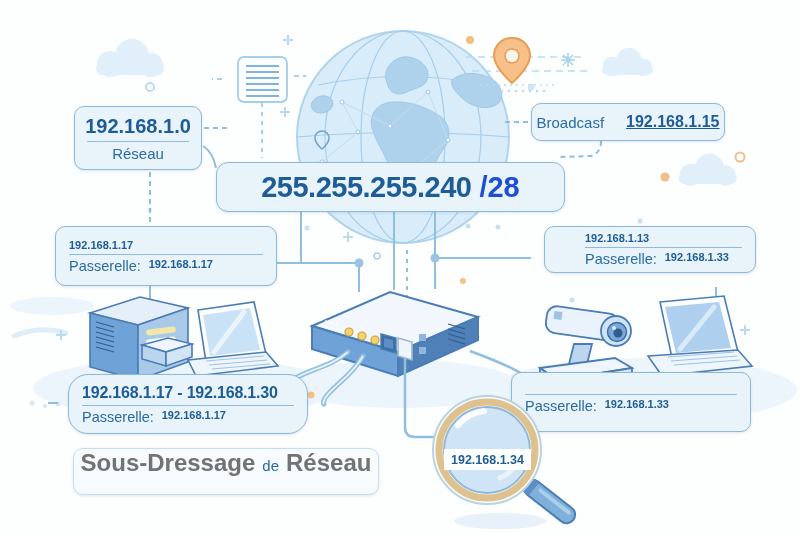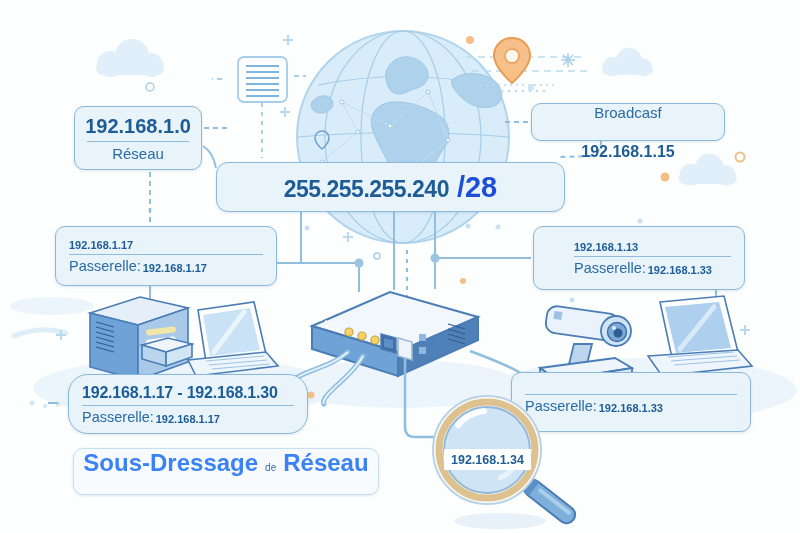--- a/index.html
+++ b/index.html
@@ -12,43 +12,43 @@
          border-radius:10px; box-shadow:0 1px 3px rgba(90,140,180,.20);
          display:flex; flex-direction:column; justify-content:center; color:#1b5b94; }
   .divider { border-top:1px solid #8fbcdc; margin:3px 12px; }
   .val  { font-weight:bold; color:#1d5c97; }
   .lbl  { color:#2a6ba5; }
   .row  { display:flex; align-items:baseline; justify-content:center; }
   
   .network-box  { left:74px;  top:106px; width:128px; height:64px; text-align:center; }
   .network-box .val { font-size:20px; }
   .network-box .lbl { font-size:15px; }
-  .broadcast-box{ left:531px; top:103px; width:194px; height:38px; flex-direction:column;
-                  align-items:center; justify-content:space-between; gap:22px; }
+  .broadcast-box{ left:531px; top:103px; width:194px; height:38px; flex-direction:row;
+                  align-items:center; justify-content:center; gap:22px; }
   .broadcast-box .lbl { font-size:15px; }
-  .broadcast-box .val { font-size:16px; }
+  .broadcast-box .val { font-size:16px;text-decoration:underline; }
   .mask-box     { left:216px; top:162px; width:349px; height:50px; border-radius:12px; }
   .mask-box .row { gap:8px; }
-  .mask-box .val  { font-size:23px; letter-spacing:-0.5px; }
+  .mask-box .val  { font-size:29px; letter-spacing:-0.5px; }
   .mask-box .cidr { font-size:29px; font-weight:bold; color:#1d4ed8; }
   .gw-box  { padding:0 13px; }
   .gw-box .val { font-size:11px; }
-  .gw-box .grow { display:flex; align-items:flex-end; gap:2px; }
+  .gw-box .grow { display:flex; align-items:flex-start; gap:8px; }
   .gw-box .lbl { font-size:14.5px; }
   .gw-box .divider { margin:3px 0; }
   .left-gateway-box  { left:55px;  top:226px; width:222px; height:60px; }
-  .right-gateway-box { left:533px; top:226px; width:212px; height:64px;padding-left:40px; }
+  .right-gateway-box { left:544px; top:226px; width:212px; height:47px;padding-left:40px; }
   .left-range-box    { left:68px;  top:374px; width:240px; height:60px;border-radius:20px; }
   .right-range-box   { left:511px; top:372px; width:240px; height:60px; }
   .range-v { font-size:16px; font-weight:bold; color:#1d5c97; letter-spacing:-0.2px; }
   .caption-box { left:73px; top:448px; width:306px; height:47px; background:#f7fbfe;
                  border:1.5px solid #c4e0ef; flex-direction:row; align-items:baseline;
                  justify-content:center; gap:7px; }
-  .caption-box .big { font-size:24px; font-weight:bold; color:#3b82f6; }
-  .caption-box .small { font-size:10px; color:#2a6ba5; }
+  .caption-box .big { font-size:24px; font-weight:bold; color:#737373; }
+  .caption-box .small { font-size:15px; color:#2a6ba5; }
   .magnifier-band { position:absolute; z-index:4; left:444px; top:429px; width:87px; height:21px;
                     background:rgba(255,255,255,.97); display:flex; align-items:center;
                     justify-content:center; font-size:12.5px; font-weight:bold; color:#1d5c97;margin-top:20px; }
   svg.overlay { z-index:3; }
 </style>
 </head>
 <body>
 
 <div class="stage">
 

